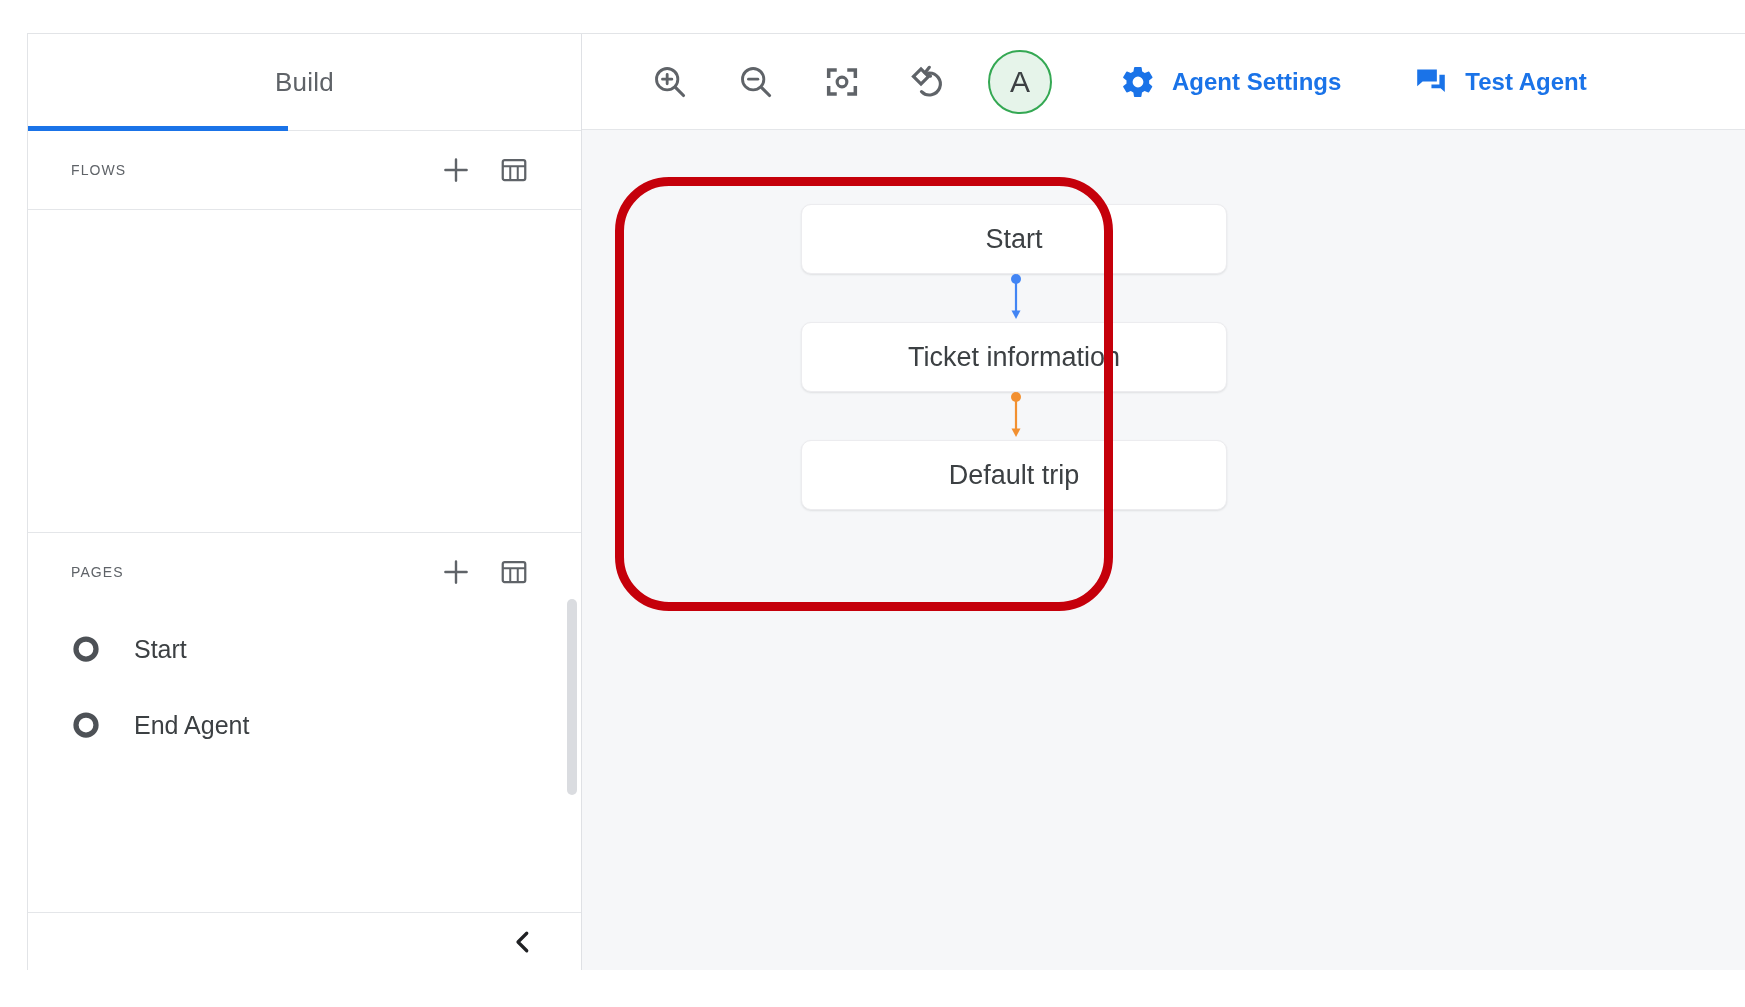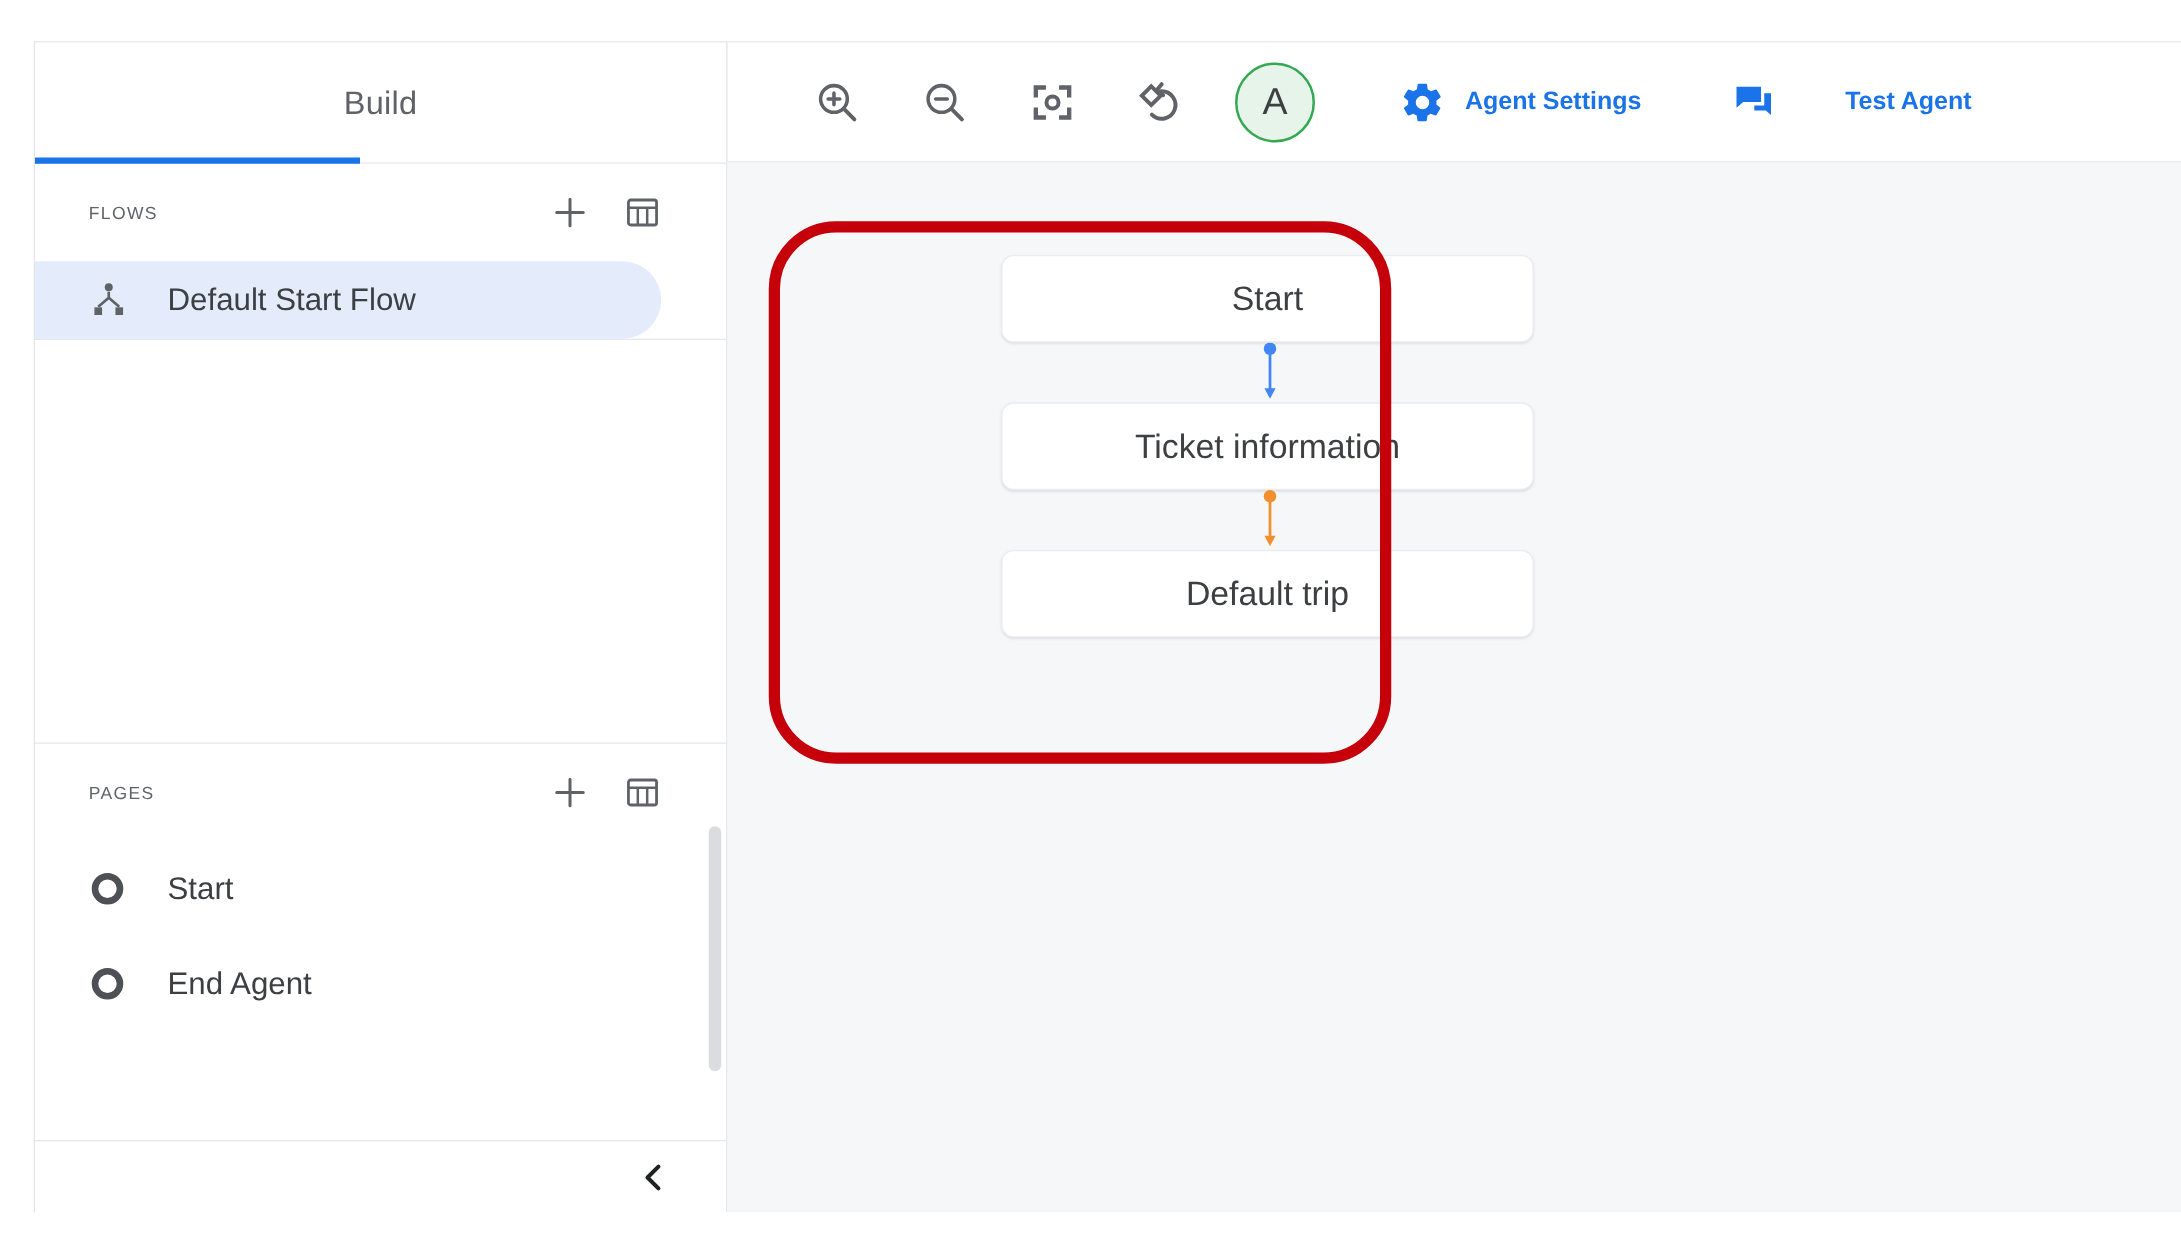--- a/index.html
+++ b/index.html
@@ -237,26 +237,26 @@
     cursor: pointer;
     box-sizing: border-box;
   }
 
   .tb-link {
     display: flex;
     flex-direction: row;
     align-items: center;
     cursor: pointer;
     color: #1a73e8;
-    font-size: 20px;
+    font-size: 24px;
     font-weight: bold;
     white-space: nowrap;
   }
   #agent-settings-btn { margin-left: 68px; }
-  #test-agent-btn { margin-left: 72px; gap: 39px; }
+  #test-agent-btn { margin-left: 72px; }
   .tb-link .tl-icon {
     display: flex;
     align-items: center;
     justify-content: center;
     margin-right: 16px;
   }
 
   #canvas {
     flex: 1 1 auto;
     background: #f6f7f9;
@@ -326,33 +326,20 @@
             <path d="M12 4.5v15M4.5 12h15" stroke="currentColor" stroke-width="1.7" fill="none" stroke-linecap="round"></path>
           </svg>
         </div>
         <div class="hdr-icon last">
           <svg width="30" height="30" viewBox="0 0 24 24">
             <rect x="3" y="4" width="18" height="16" rx="1.5" stroke="currentColor" stroke-width="1.8" fill="none"></rect>
             <path d="M3 9h18M9 9v11M15 9v11" stroke="currentColor" stroke-width="1.6" fill="none"></path>
           </svg>
         </div>
       </div>
-      <div id="flows-list">
-        <div class="flow-item selected">
-          <span class="fi-icon">
-            <svg width="32" height="32" viewBox="0 0 24 24">
-              <circle cx="12" cy="4.4" r="2.4" fill="currentColor"></circle>
-              <rect x="3.4" y="16.4" width="4.6" height="4.6" fill="currentColor"></rect>
-              <rect x="16" y="16.4" width="4.6" height="4.6" fill="currentColor"></rect>
-              <path d="M12 7v3.6M12 10.6L5.7 16.1M12 10.6l6.3 5.5" stroke="currentColor" stroke-width="1.6" fill="none"></path>
-            </svg>
-          </span>
-          <span class="fi-label">Default Start Flow</span>
-        </div>
-      </div>
     </div>
 
     <div id="flows-spacer"></div>
 
     <div id="pages-body">
       <div class="section-header">
         <div class="section-title">PAGES</div>
         <div class="hdr-icon">
           <svg width="34" height="34" viewBox="0 0 24 24">
             <path d="M12 4.5v15M4.5 12h15" stroke="currentColor" stroke-width="1.7" fill="none" stroke-linecap="round"></path>

